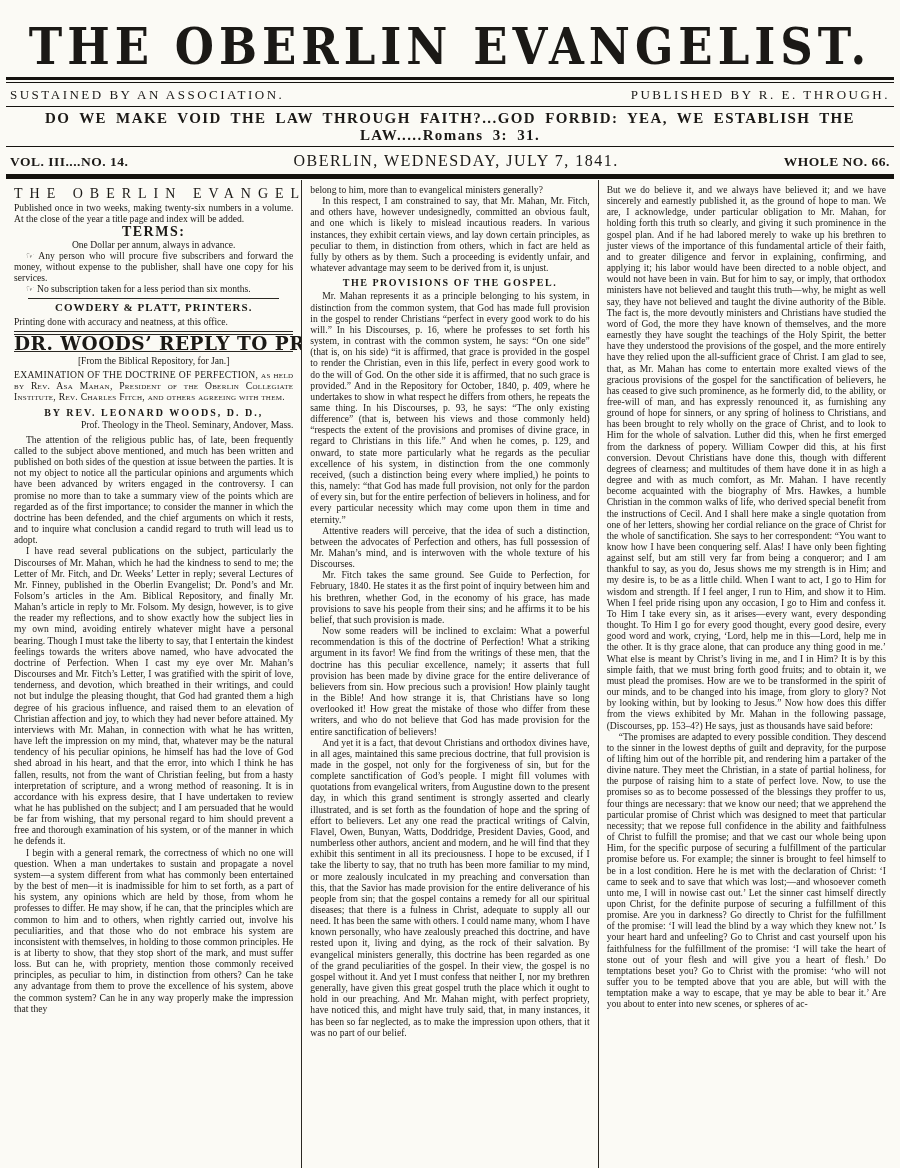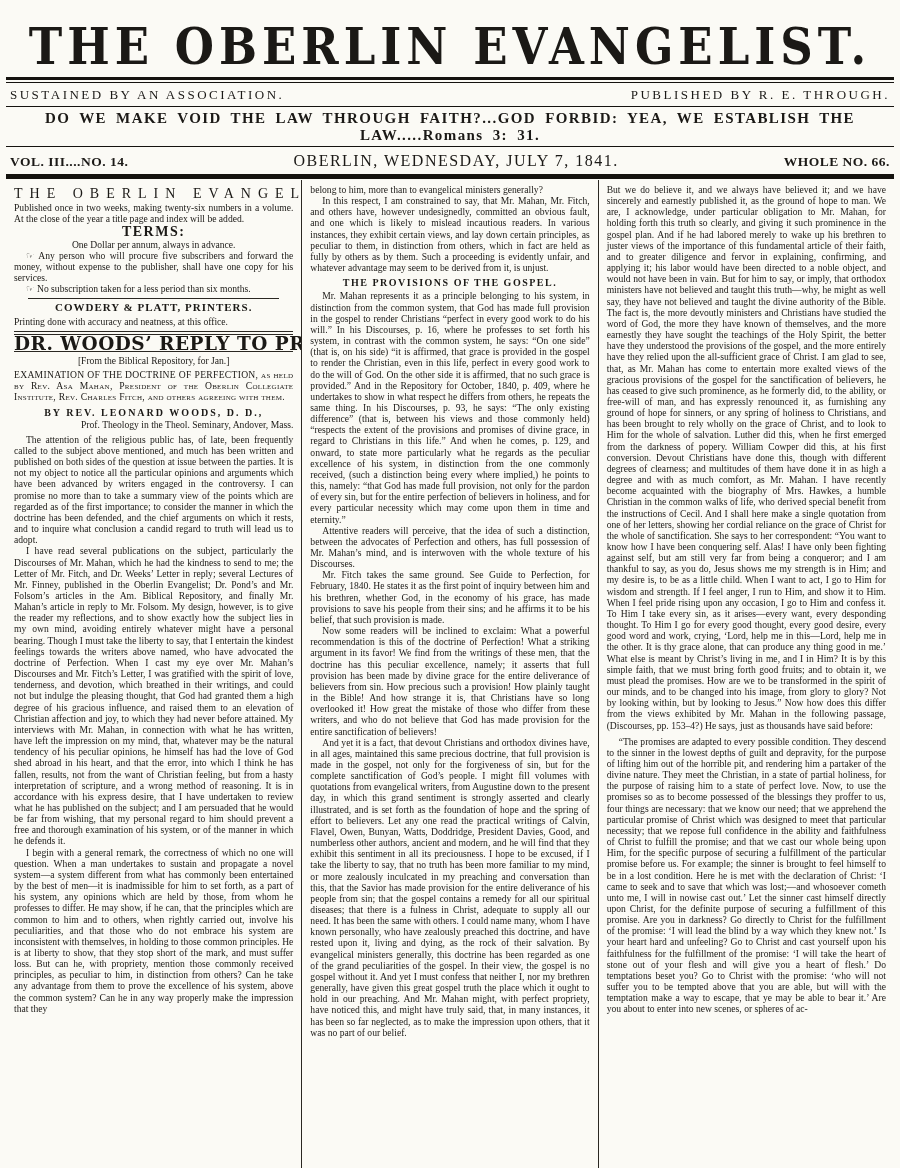--- a/index.html
+++ b/index.html
@@ -66,21 +66,21 @@
     font-weight: 700; font-size: 18.5px; letter-spacing: 0.5px;
     margin: 3px 0 2px; white-space: nowrap;
   }
   .rule-under-title { border: none; border-top: 1.5px solid #2a2722; margin: 2px 0 3px; }
   .source-line { text-align: center; margin: 2px 0; }
   .subtitle { font-variant: small-caps; letter-spacing: 0.3px; text-indent: 0; padding: 1px 0 2px; }
   .byline { text-align: center; font-size: 10px; letter-spacing: 2px; font-weight: 700; margin: 2px 0 1px; }
   .byline2 { text-align: right; margin-bottom: 4px; }
 
   .section-heading { text-align: center; font-size: 10px; font-weight: 700; letter-spacing: 1.5px; margin: 4px 0 2px; }
-  .quote-para { margin-top: 5px; }
+  .quote-para { }
 </style>
 </head>
 <body style="--paper: #fbfaf5; --ink: #1b1916;">
 
 <div class="page">
 
   <header>
     <h1 class="masthead-title">THE OBERLIN EVANGELIST.</h1>
     <div class="rule-double"></div>
     <div class="pub-row">

